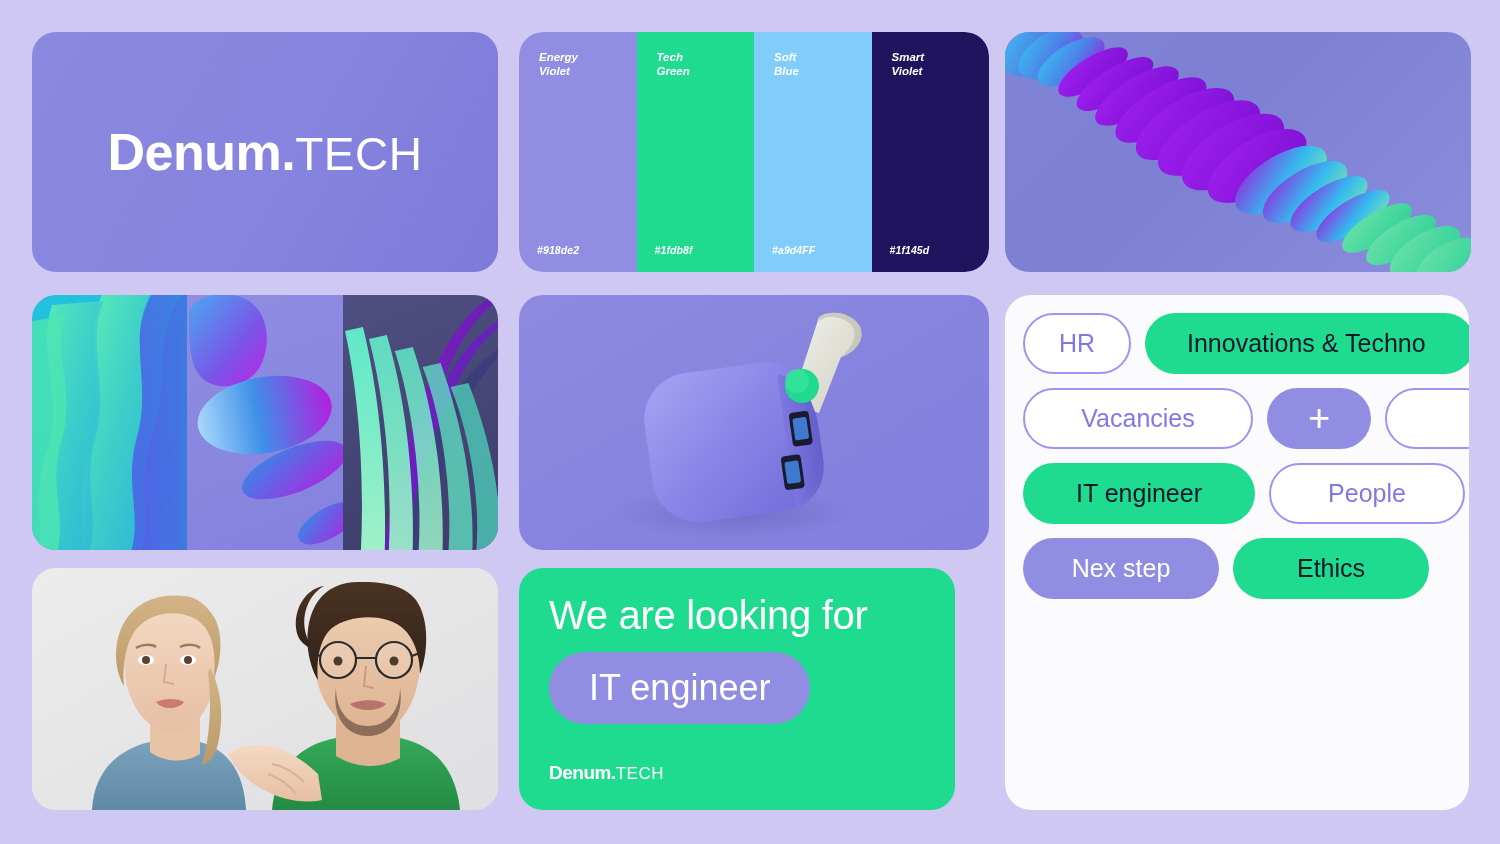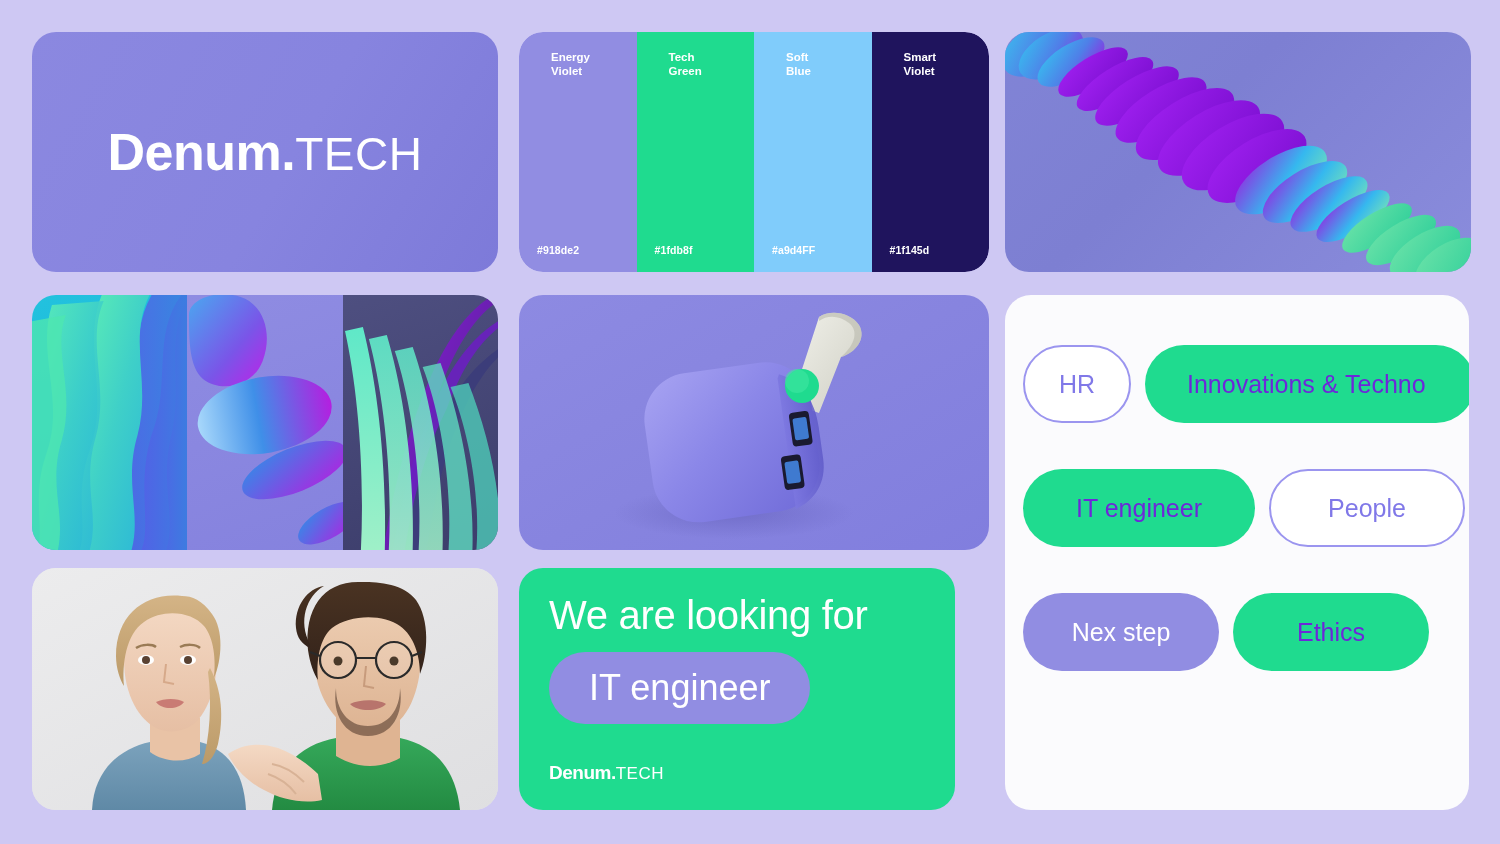--- a/index.html
+++ b/index.html
@@ -43,21 +43,22 @@
   #logo-card .logo .suffix { font-size: 46px; }
 
   
   #palette-card {
     left: 519px; top: 32px; width: 470px; height: 240px;
     display: flex;
   }
   .swatch {
     flex: 1 1 0;
     position: relative;
-    padding: 19px 0 0 32px;
+    padding: 19px 0 0 20px;
+    font-style: italic;
   }
   .swatch .sw-name {
     color: #ffffff;
     font-size: 11.5px;
     font-weight: 700;
     line-height: 13.5px;
     white-space: pre-line;
   }
   .swatch .sw-hex {
     position: absolute;
@@ -122,31 +123,30 @@
     background: #fbfbfd;
     border-radius: 26px;
     padding: 18px 0 18px 18px;
   }
   .tag-rows { display: flex; flex-direction: column; gap: 14px; }
   .tag-row  { display: flex; gap: 14px; align-items: center; }
   .tag {
     display: inline-flex;
     align-items: center;
     justify-content: center;
-    height: 78px;
+    height: 61px;
     border-radius: 40px;
     font-size: 25px;
     font-weight: 400;
     white-space: nowrap;
     padding: 0 34px;
     flex: 0 0 auto;
-    margin-top: 32px;
   }
   .tag.outline { background: #ffffff; border: 2px solid #9b95ef; color: #8078e8; }
-  .tag.green   { background: #1fdb8f; color: #6d28d9; }
+  .tag.green   { background: #1fdb8f; color: #0f172a; }
   .tag.violet  { background: #918de2; color: #ffffff; }
   .tag.plus    { width: 104px; padding: 0; font-size: 38px; font-weight: 300; }
 
   
   #people-card {
     left: 32px; top: 568px; width: 466px; height: 242px;
     background: #e6e6e8;
   }
 
   
@@ -375,20 +375,25 @@
   </div>
 
   <div class="card" id="tags-card">
     <div class="tag-rows">
 
       <div class="tag-row">
         <div class="tag outline" style="width:108px">HR</div>
         <div class="tag green" style="width:330px;justify-content:flex-start;padding-left:42px">Innovations &amp; Techno</div>
       </div>
 
+      <div class="tag-row">
+        <div class="tag outline" style="width:230px">Vacancies</div>
+        <div class="tag violet plus" style="border-radius:32px">+</div>
+        <div class="tag outline" style="width:110px"></div>
+      </div>
 
       <div class="tag-row">
         <div class="tag green" style="width:232px">IT engineer</div>
         <div class="tag outline" style="width:196px">People</div>
       </div>
 
       <div class="tag-row">
         <div class="tag violet" style="width:196px">Nex step</div>
         <div class="tag green" style="width:196px">Ethics</div>
       </div>

